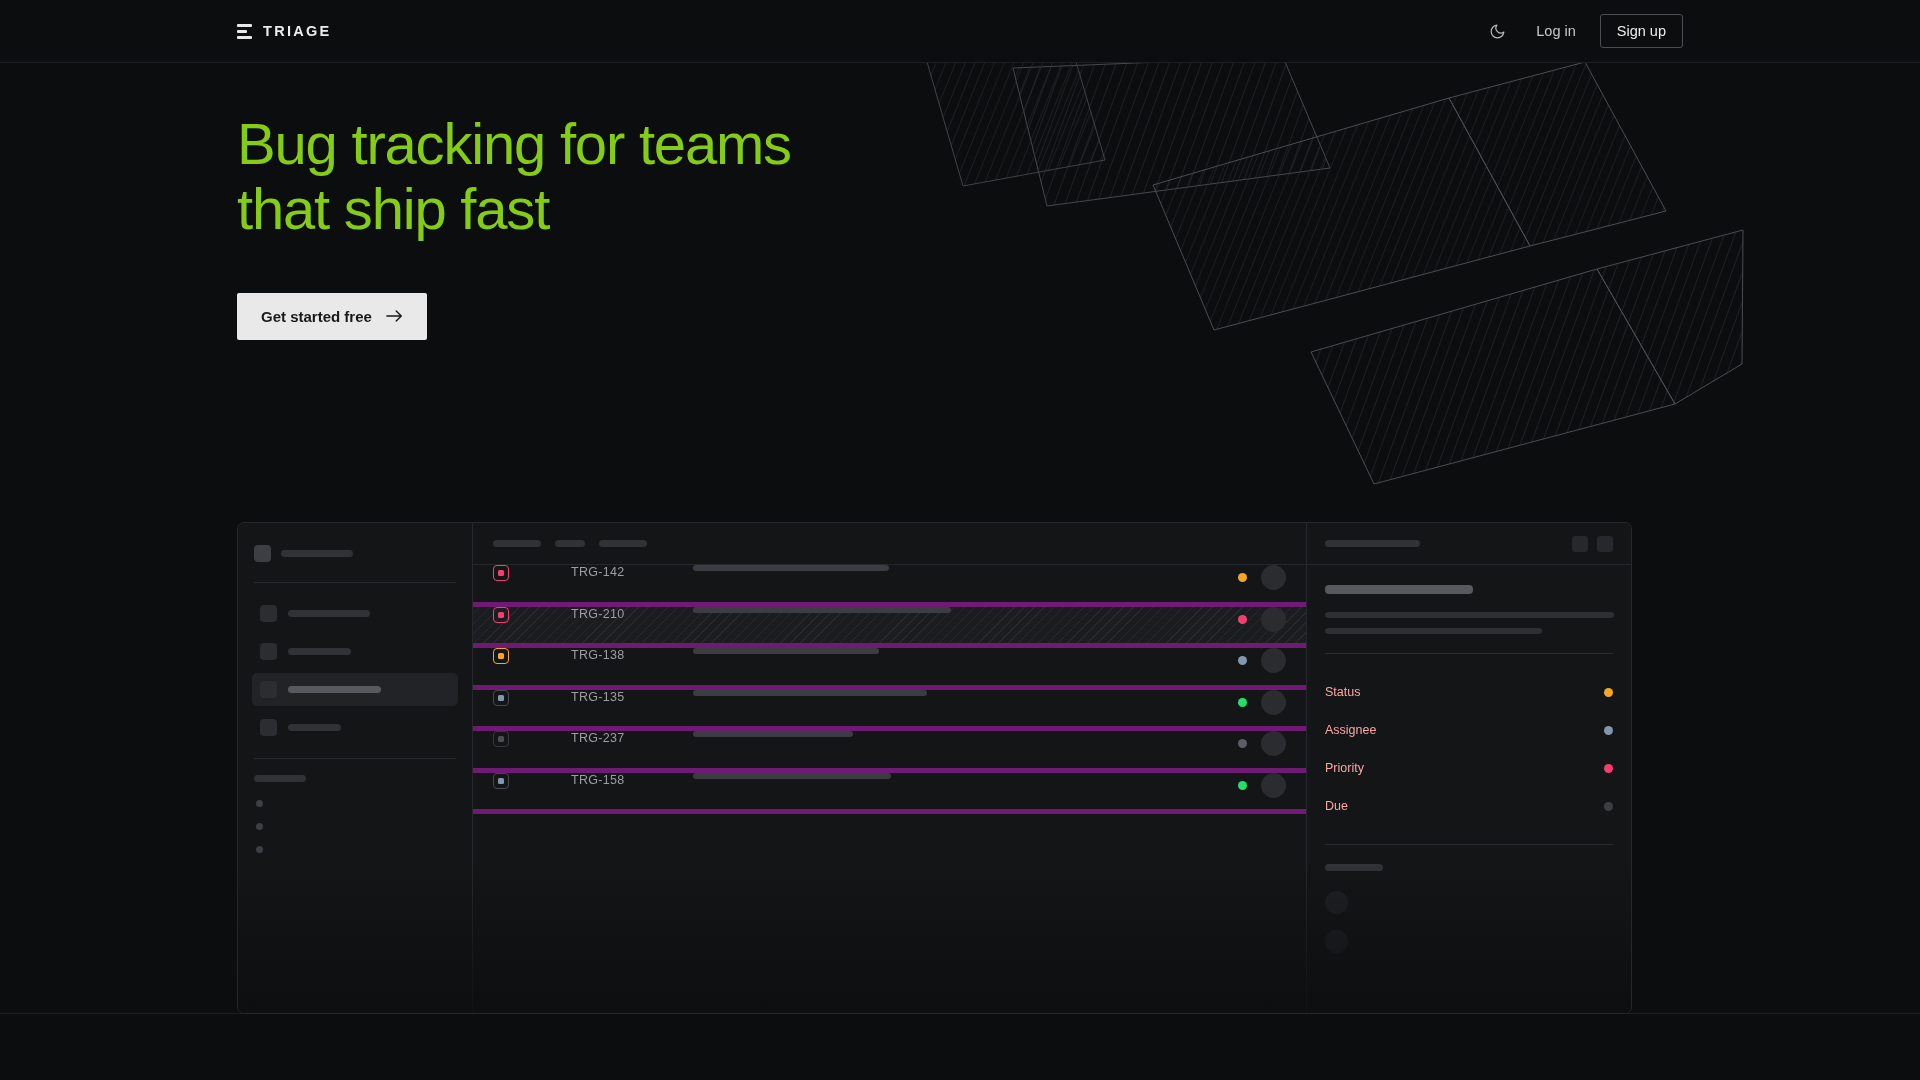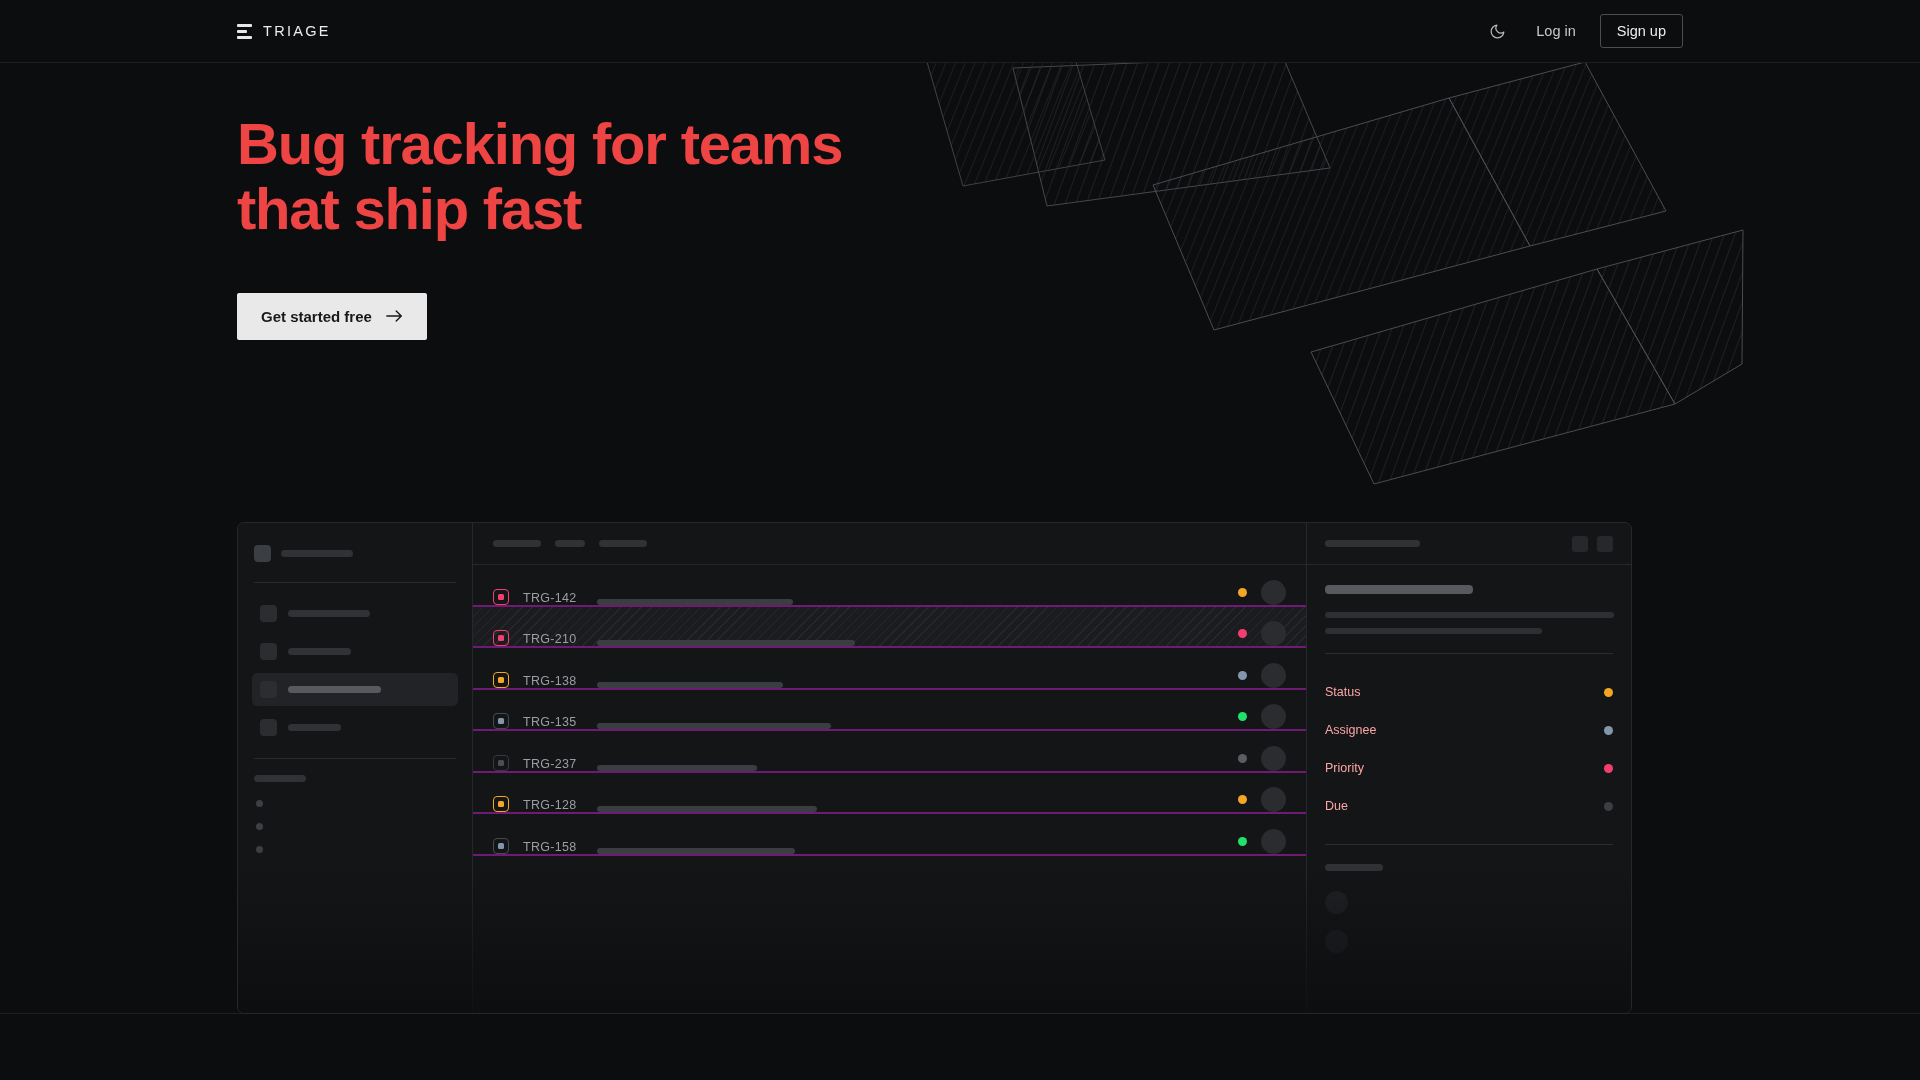--- a/index.html
+++ b/index.html
@@ -30,21 +30,21 @@
     position: absolute; left: 237px; top: 50%; transform: translateY(-50%);
     display: flex; align-items: center; gap: 11px;
     text-decoration: none;
   }
   .brand-mark { display: flex; flex-direction: column; gap: 3px; width: 15px; }
   .brand-mark i { display: block; height: 3px; background: #e8e8e8; border-radius: 1px; }
   .brand-mark i:nth-child(1) { width: 15px; }
   .brand-mark i:nth-child(2) { width: 10px; }
   .brand-mark i:nth-child(3) { width: 15px; }
   .brand-name {
-    font-size: 14.5px; letter-spacing: 2.3px; font-weight: 400; color: #ececec;
+    font-size: 14.5px; letter-spacing: 2.3px; font-weight: 700; color: #ececec;
   }
   .nav-right {
     position: absolute; right: 237px; top: 50%; transform: translateY(-50%);
     display: flex; align-items: center; gap: 24px;
   }
   .theme-toggle {
     width: 30px; height: 30px; display: flex; align-items: center; justify-content: center;
     background: none; border: none; cursor: pointer; color: #b9bbbe;
   }
   .login-link {
@@ -53,22 +53,22 @@
   }
   .signup-btn {
     font-size: 14.5px; color: #ededed; background: transparent;
     border: 1px solid #4a4d52; border-radius: 3px;
     padding: 8px 16px; cursor: pointer; font-family: inherit;
   }
 
   
   .hero { position: absolute; left: 237px; top: 112px; z-index: 10; }
   .hero h1 {
-    font-size: 58px; line-height: 1.12; font-weight: 700;
-    color: #ef4444; letter-spacing: -1.2px; max-width: 700px;
+    font-size: 58px; line-height: 1.12; font-weight: 400;
+    color: #84cc16; letter-spacing: -1.2px; max-width: 700px;
   }
   .hero-sub {
     margin-top: 43px; font-size: 17px; line-height: 1.62; color: #8e9195;
     max-width: 470px;
   }
   .cta {
     margin-top: 51px; display: inline-flex; align-items: center; gap: 14px;
     background: #e9e9e9; color: #17181a; border: none;
     padding: 0 24px; height: 47px; border-radius: 2px;
     font-size: 15px; font-weight: 700; cursor: pointer; font-family: inherit;
@@ -110,23 +110,24 @@
   .s-dotrow { display: flex; align-items: center; padding: 8px 4px; cursor: pointer; }
   .dot-sm { width: 7px; height: 7px; border-radius: 50%; background: #3c3f44; }
 
   
   .m-list { flex: 1 1 auto; display: flex; flex-direction: column; background:#141517; }
   .m-list-head {
     height: 42px; display: flex; align-items: center; gap: 14px;
     padding: 0 20px; border-bottom: 1px solid #26282b;
   }
   .row {
-    display: flex; align-items: flex-end; height: 41.5px;
-    border-bottom: 2px solid #701a75; padding: 0 20px; cursor: pointer;
+    display: flex; align-items: flex-start; height: 41.5px;
+    border-bottom: 5px solid #701a75; padding: 0 20px; cursor: pointer;
     position: relative;
+    gap: 48px;
   }
   .row.selected {
     background-color: #1a1c1f;
     background-image: repeating-linear-gradient(
       -45deg, rgba(255,255,255,0.055) 0 1px, rgba(255,255,255,0) 1px 7px);
   }
   .prio-box {
     width: 16px; height: 16px; border-radius: 4px; border: 1px solid #3a3d42;
     display: flex; align-items: center; justify-content: center; flex: 0 0 16px;
   }
@@ -335,31 +336,20 @@
               <span class="prio-in" style="background:#4b4e53"></span>
             </span>
             <span class="row-id">TRG-237</span>
             <span class="row-title" style="width:160px"></span>
             <span class="row-right">
               <span class="st-dot" style="background:#5a5d63"></span>
               <span class="av"></span>
             </span>
           </div>
           <div class="row">
-            <span class="prio-box" style="border-color:#f5a623">
-              <span class="prio-in" style="background:#f5a623"></span>
-            </span>
-            <span class="row-id">TRG-128</span>
-            <span class="row-title" style="width:220px"></span>
-            <span class="row-right">
-              <span class="st-dot" style="background:#f5a623"></span>
-              <span class="av"></span>
-            </span>
-          </div>
-          <div class="row">
             <span class="prio-box" style="border-color:#454a52">
               <span class="prio-in" style="background:#8296ae"></span>
             </span>
             <span class="row-id">TRG-158</span>
             <span class="row-title" style="width:198px"></span>
             <span class="row-right">
               <span class="st-dot" style="background:#22e06a"></span>
               <span class="av"></span>
             </span>
           </div>

